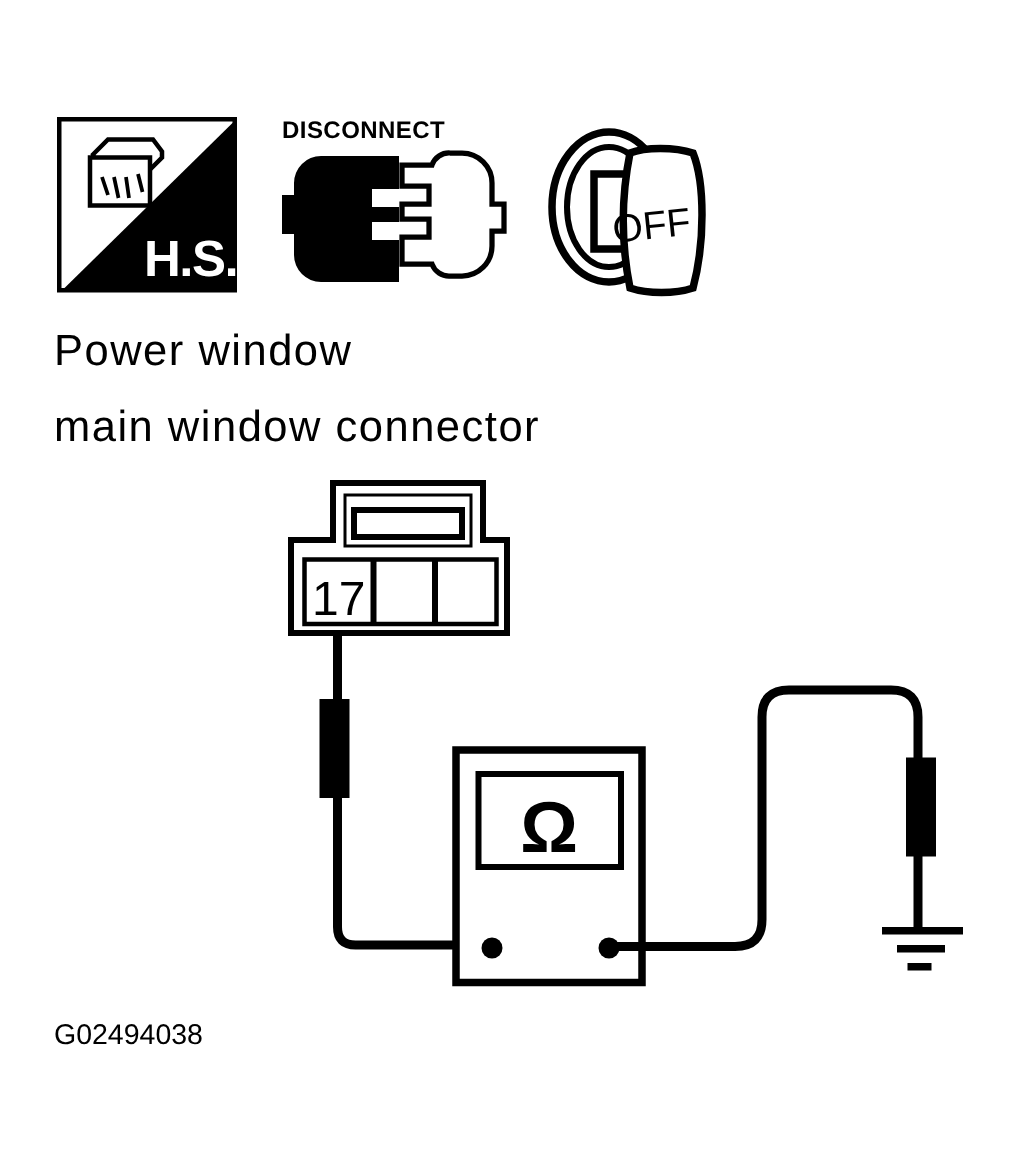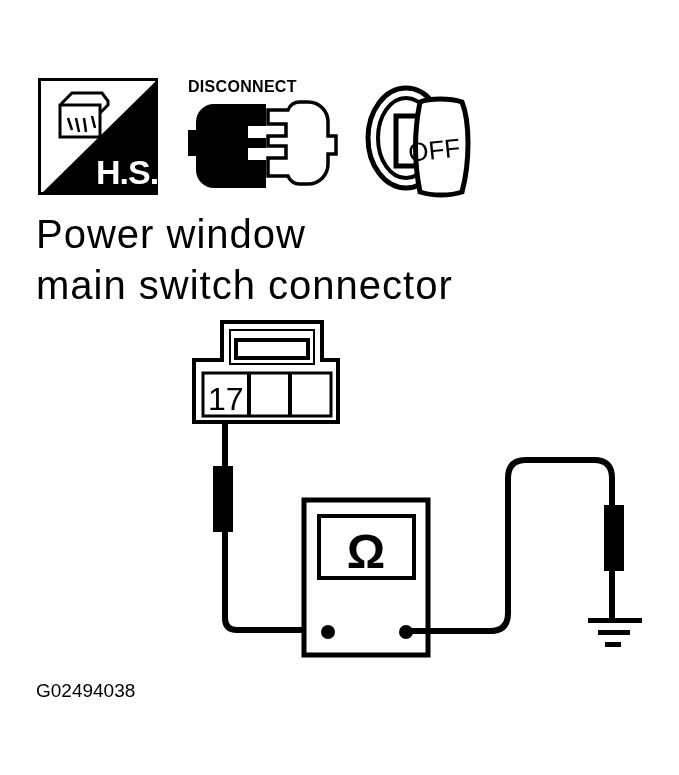--- a/index.html
+++ b/index.html
@@ -1,18 +1,18 @@
 <!DOCTYPE html>
 <html><head>
   <meta charset="utf-8">
   <style>
     html, body { margin: 0; padding: 0; background: #ffffff; }
     body { width: 679px; height: 775px; position: relative; overflow: hidden; font-family: "Liberation Sans", sans-serif; color: #000; }
     .abs { position: absolute; }
-    .title-line { font-family: "Liberation Sans", sans-serif; font-size: 40px; line-height: 40px; letter-spacing: 1px; color: #000; white-space: nowrap; }
+    .title-line { font-family: "Liberation Sans", sans-serif; font-size: 29px; line-height: 40px; letter-spacing: 1px; color: #000; white-space: nowrap; }
     .figure-id { font-family: "Liberation Sans", sans-serif; font-size: 19px; color: #000; text-align: right; }
     svg text { font-family: "Liberation Sans", sans-serif; }
   </style>
 </head>
 <body>
 
 <svg class="abs" style="left:38px;top:78px" width="140" height="120" viewBox="0 0 140 120">
   <rect x="1.5" y="1.5" width="117" height="114" fill="#fff" stroke="#000" stroke-width="3"></rect>
   <polygon points="118,3 118,115 4,115" fill="#000"></polygon>
 
@@ -36,21 +36,21 @@
 
 <svg class="abs" style="left:356px;top:78px" width="125" height="120" viewBox="0 0 125 120">
   <ellipse cx="50" cy="60" rx="38" ry="50" fill="#fff" stroke="#000" stroke-width="5"></ellipse>
   <ellipse cx="50" cy="60" rx="28" ry="40" fill="#fff" stroke="#000" stroke-width="4"></ellipse>
   <path d="M40 38 h24 v50 h-24 z" fill="#fff" stroke="#000" stroke-width="5"></path>
   <path d="M64 24 c10 -4 30 -4 42 0 c8 20 8 60 0 90 c-12 4 -30 4 -42 0 c-6 -30 -6 -60 0 -90 z" fill="#fff" stroke="#000" stroke-width="5"></path>
   <text x="52" y="82" font-size="26" fill="#000" transform="rotate(-6 70 70)">OFF</text>
 </svg>
 
 <div class="abs title-line" style="left:36px;top:214px">Power window</div>
-<div class="abs title-line" style="left:36px;top:265px">main switch connector</div>
+<div class="abs title-line" style="left:36px;top:265px">main window connector</div>
 
 <svg class="abs" style="left:0;top:310px" width="679" height="360" viewBox="0 310 679 360">
 
   <g>
     <path d="M222 322 h100 v38 h16 v62 h-144 v-62 h28 z" fill="#fff" stroke="#000" stroke-width="4"></path>
     <path d="M230 330 h84 v34 h-84 z" fill="none" stroke="#000" stroke-width="2"></path>
     <rect x="236" y="340" width="72" height="18" fill="#fff" stroke="#000" stroke-width="4"></rect>
     <rect x="203" y="373" width="128" height="43" fill="#fff" stroke="#000" stroke-width="3"></rect>
     <line x1="249" y1="373" x2="249" y2="416" stroke="#000" stroke-width="4"></line>
     <line x1="290" y1="373" x2="290" y2="416" stroke="#000" stroke-width="4"></line>

